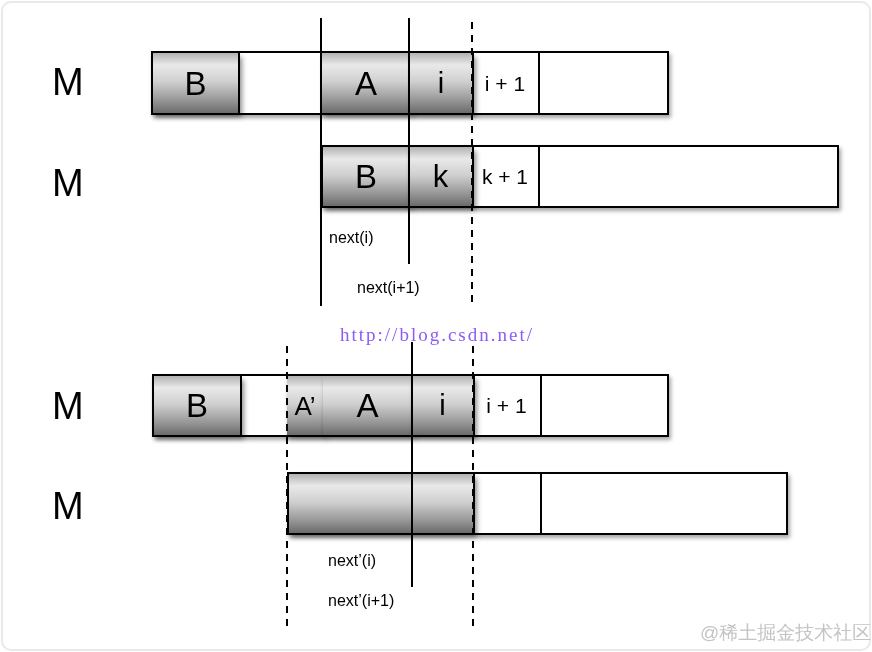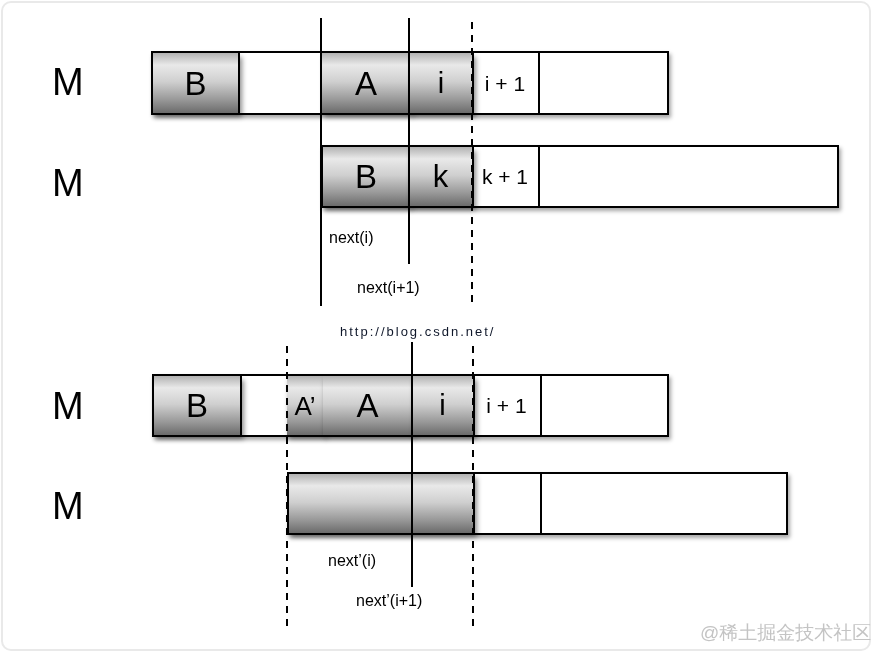--- a/index.html
+++ b/index.html
@@ -29,22 +29,22 @@
   .fs-ap{font-size:26px;}
   .fs-k{font-size:31px;}
   .vline{position:absolute;width:2px;background:#000;z-index:6;}
   .vdash{
     position:absolute;width:2px;z-index:6;
     background:repeating-linear-gradient(180deg,#000 0 7px,transparent 7px 13px);
   }
   .mlabel{position:absolute;font-size:38px;line-height:1;}
   .anno{position:absolute;font-size:16px;line-height:1.1;z-index:7;}
   .wm-center{
-    position:absolute;font-family:Liberation Sans, sans-serif;font-size:13px;
-    letter-spacing:2px;color:#0f172a;z-index:1;
+    position:absolute;font-family:Liberation Serif, serif;font-size:19px;
+    letter-spacing:2px;color:#8b5cf6;z-index:1;
   }
   .wm-br{position:absolute;font-size:19px;color:#c4c4c4;z-index:7;}
 </style>
 </head>
 <body>
 
 <div id="stage">
 
   <div class="frame"></div>
 
@@ -131,17 +131,17 @@
   <div class="vline" style="left:408px;top:18px;height:246px;"></div>
   <div class="vdash" style="left:471px;top:22px;height:284px;"></div>
 
   <div class="vdash" style="left:286px;top:346px;height:284px;"></div>
   <div class="vline" style="left:411px;top:342px;height:245px;"></div>
   <div class="vdash" style="left:472px;top:346px;height:283px;"></div>
 
   <div class="anno" style="left:329px;top:229px;">next(i)</div>
   <div class="anno" style="left:357px;top:279px;text-align:center;">next(i+1)</div>
   <div class="anno" style="left:328px;top:552px;">next’(i)</div>
-  <div class="anno" style="left:328px;top:592px;margin-left:28px;">next’(i+1)</div>
+  <div class="anno" style="left:328px;top:592px;">next’(i+1)</div>
 
   <div class="wm-br" style="left:700px;top:620px;">@稀土掘金技术社区</div>
 
 </div>
 
 </body></html>

